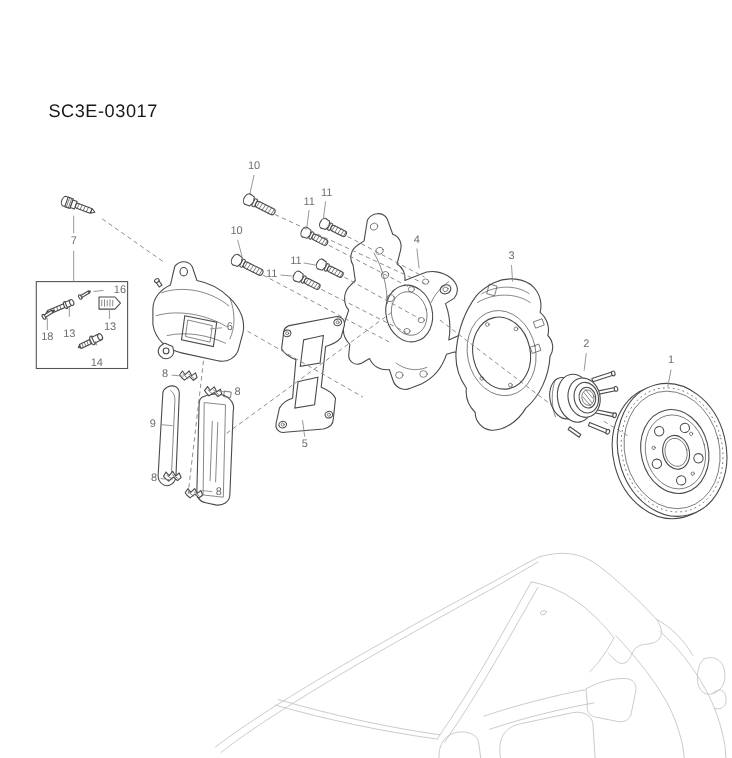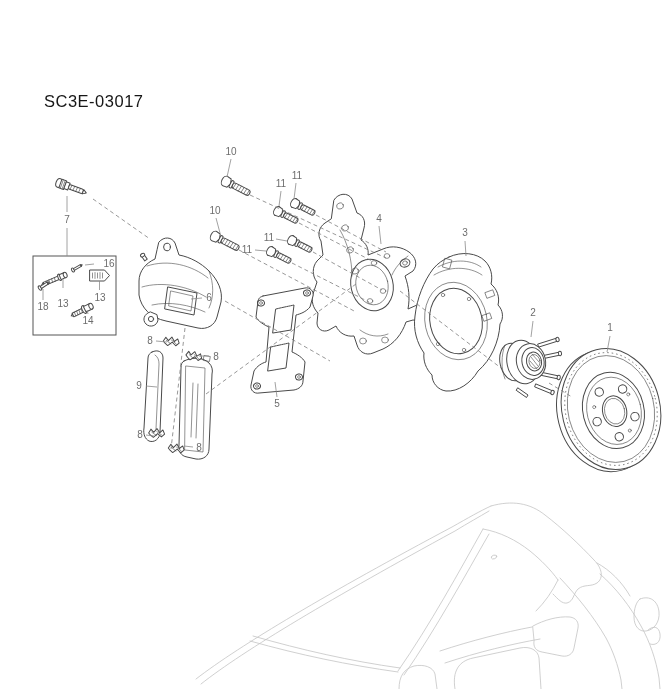--- a/index.html
+++ b/index.html
@@ -311,17 +311,17 @@
   <div class="callout" style="left:199px;top:448px">8</div>
   <div class="callout" style="left:139px;top:386px">9</div>
   <div class="callout" style="left:231px;top:152px">10</div>
   <div class="callout" style="left:215px;top:211px">10</div>
   <div class="callout" style="left:281px;top:184px">11</div>
   <div class="callout" style="left:297px;top:176px">11</div>
   <div class="callout" style="left:269px;top:238px">11</div>
   <div class="callout" style="left:247px;top:250px">11</div>
   <div class="callout" style="left:43px;top:307px">18</div>
   <div class="callout" style="left:63px;top:304px">13</div>
-  <div class="callout" style="left:88px;top:321px">14</div>
+  <div class="callout" style="left:88px;top:331px">14</div>
   <div class="callout" style="left:100px;top:298px">13</div>
   <div class="callout" style="left:109px;top:264px">16</div>
 
 </div>
 
 </body></html>

